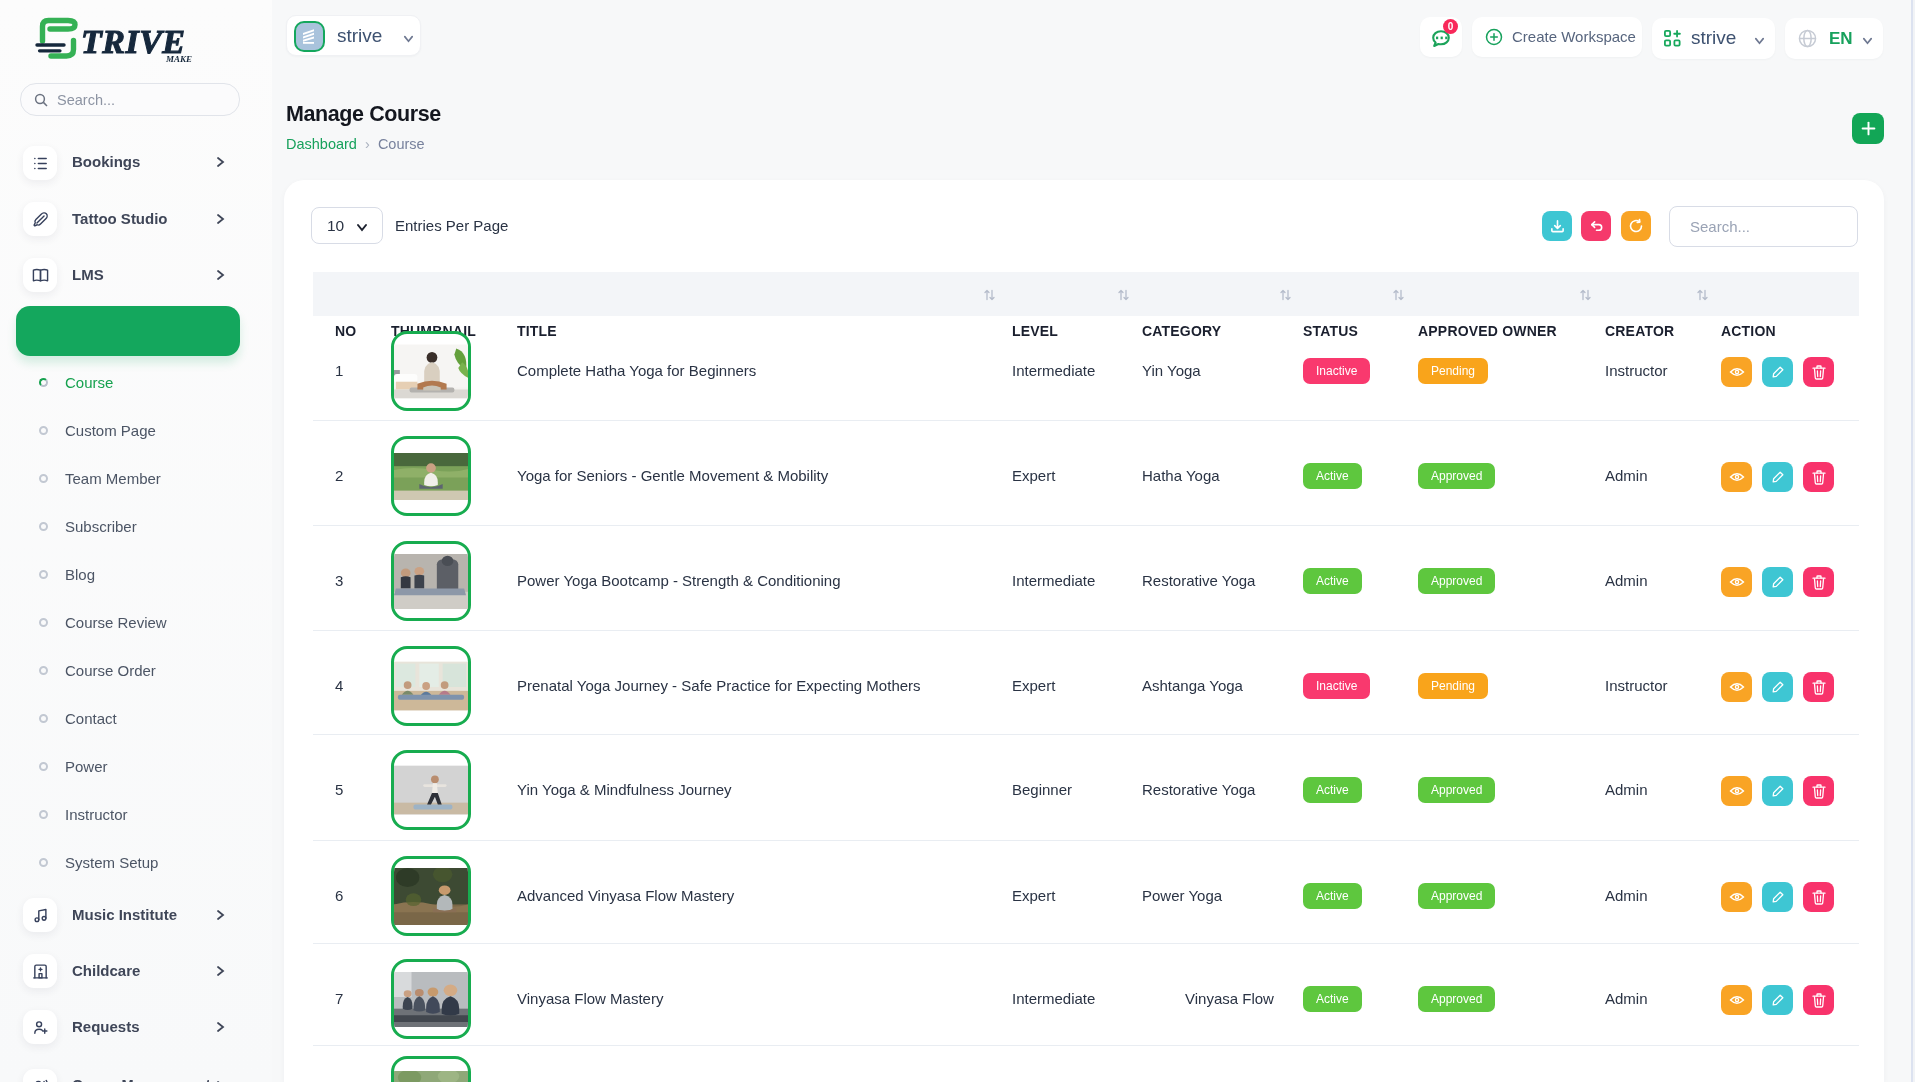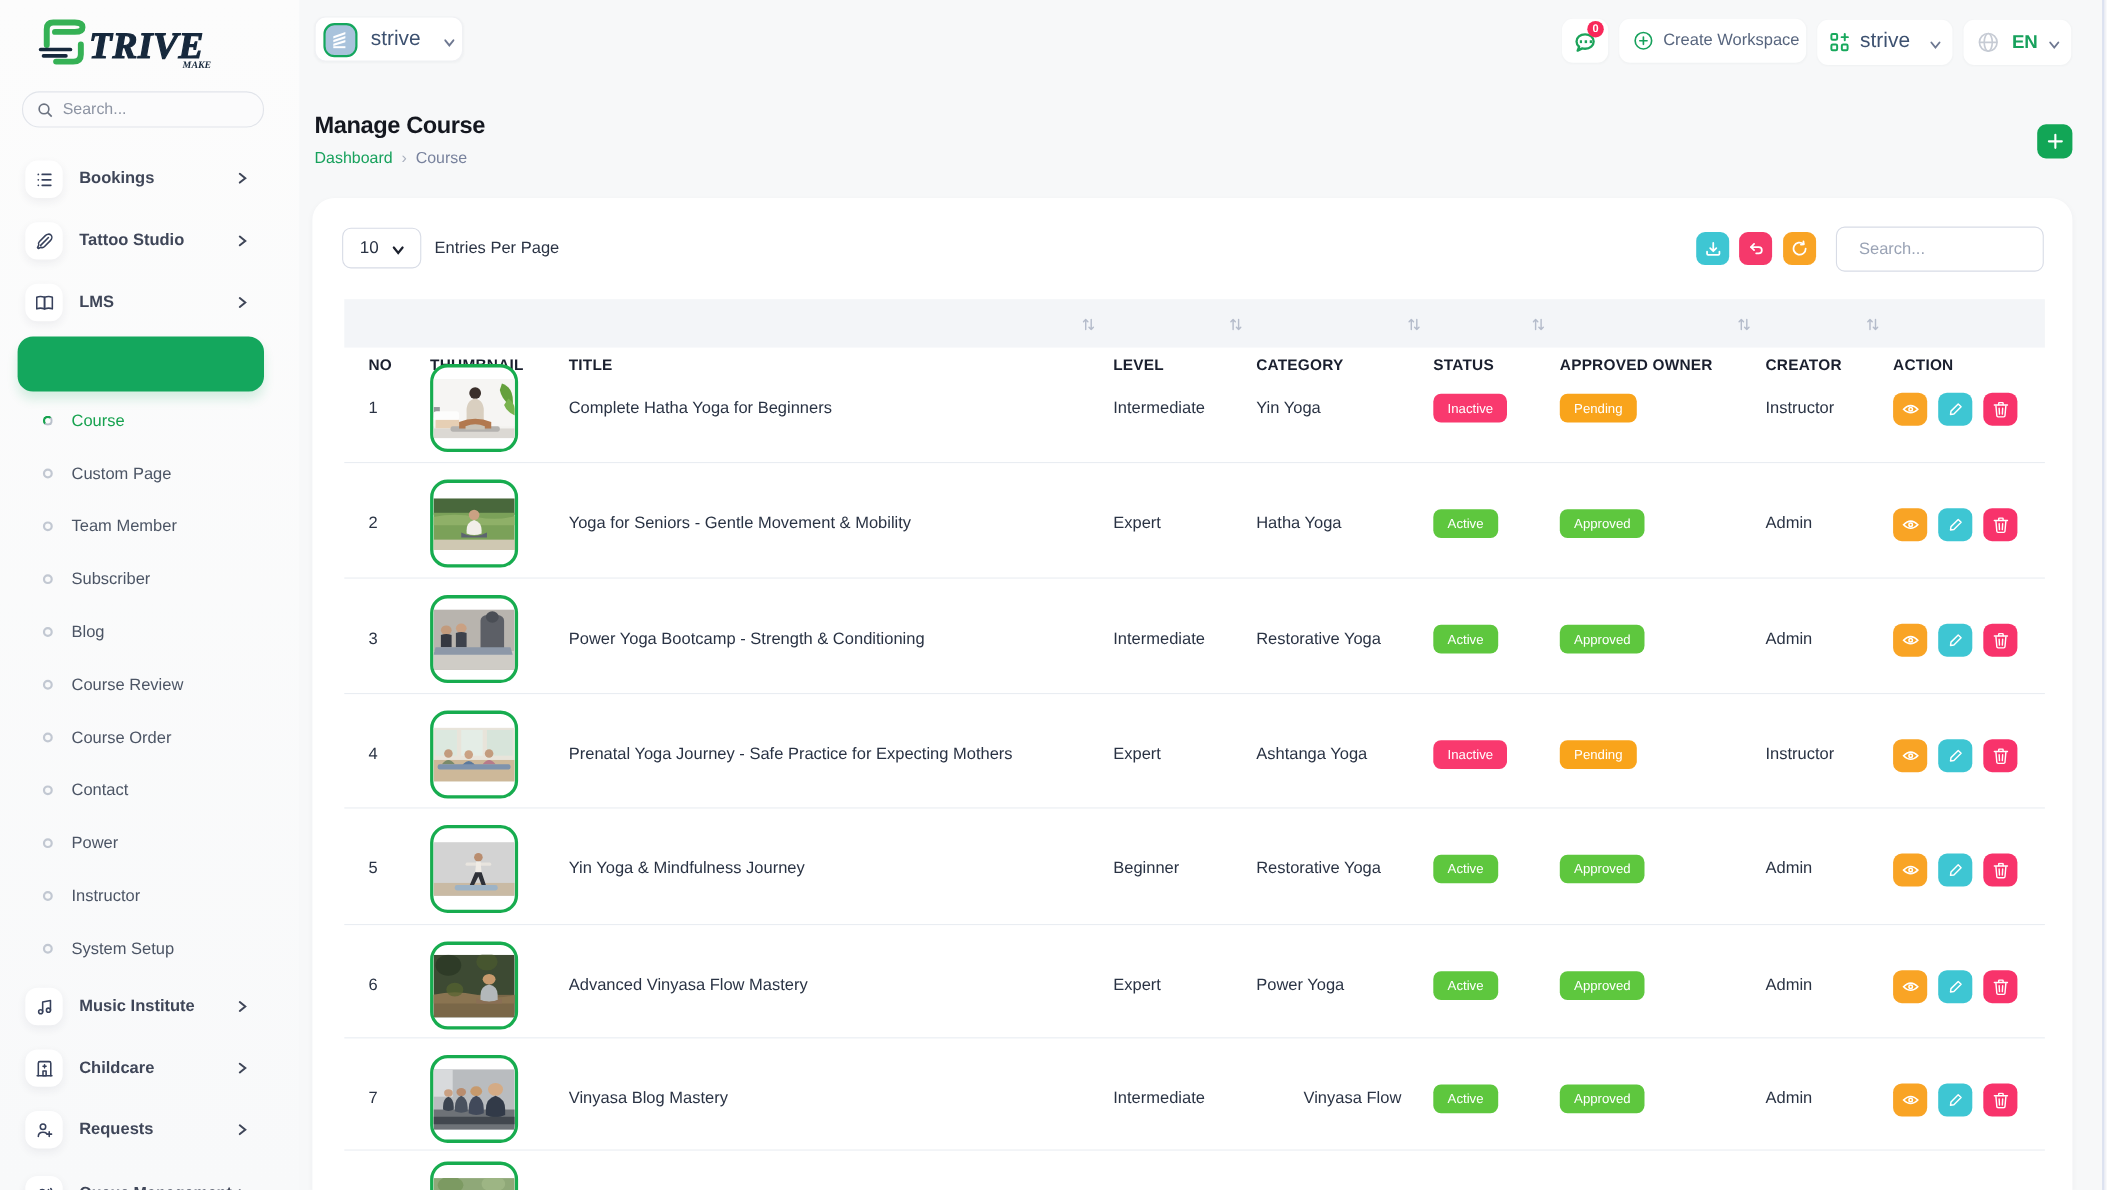--- a/index.html
+++ b/index.html
@@ -604,21 +604,21 @@
           <path d="M58 29 Q67 32 67 44 L67 50 Q58 55 49 50 L49 44 Q49 32 58 29 Z" fill="#323a48"></path>
           <circle cx="40" cy="24" r="5.5" fill="#c79a6d"></circle>
           <path d="M40 29 Q47 32 47 43 L47 48 Q40 52 33 48 L33 43 Q33 32 40 29 Z" fill="#41495a"></path>
           <circle cx="26" cy="25" r="4.5" fill="#b98d6f"></circle>
           <path d="M26 29 Q32 32 32 42 L32 46 Q26 49 20 46 L20 42 Q20 32 26 29 Z" fill="#4a525f"></path>
           <circle cx="14" cy="26" r="4" fill="#caa183"></circle>
           <path d="M14 30 Q19 32 19 41 L19 44 Q14 47 9 44 L9 41 Q9 32 14 30 Z" fill="#3c4450"></path>
           <path d="M0 52 L76 52 L76 60 L0 60 Z" fill="#42474e"></path>
         </svg>
       </div>
-    <div class="cell" style="left:204px">Vinyasa Blog Mastery</div>
+    <div class="cell" style="left:204px">Vinyasa Flow Mastery</div>
     <div class="cell" style="left:699px">Intermediate</div>
     <div class="cell" style="left:872px">Vinyasa Flow</div>
     <span class="badge bgreen" style="left:990px">Active</span>
     <span class="badge bgreen" style="left:1105px">Approved</span>
     <div class="cell" style="left:1292px">Admin</div>
     <div class="abtn aeye" style="left:1408px">
         <svg width="16" height="16" viewBox="0 0 16 16" fill="none" stroke="#fff" stroke-width="1.4">
           <path d="M1.5 8 Q8 1.5 14.5 8 Q8 14.5 1.5 8 Z"></path>
           <circle cx="8" cy="8" r="1.6"></circle>
         </svg>

